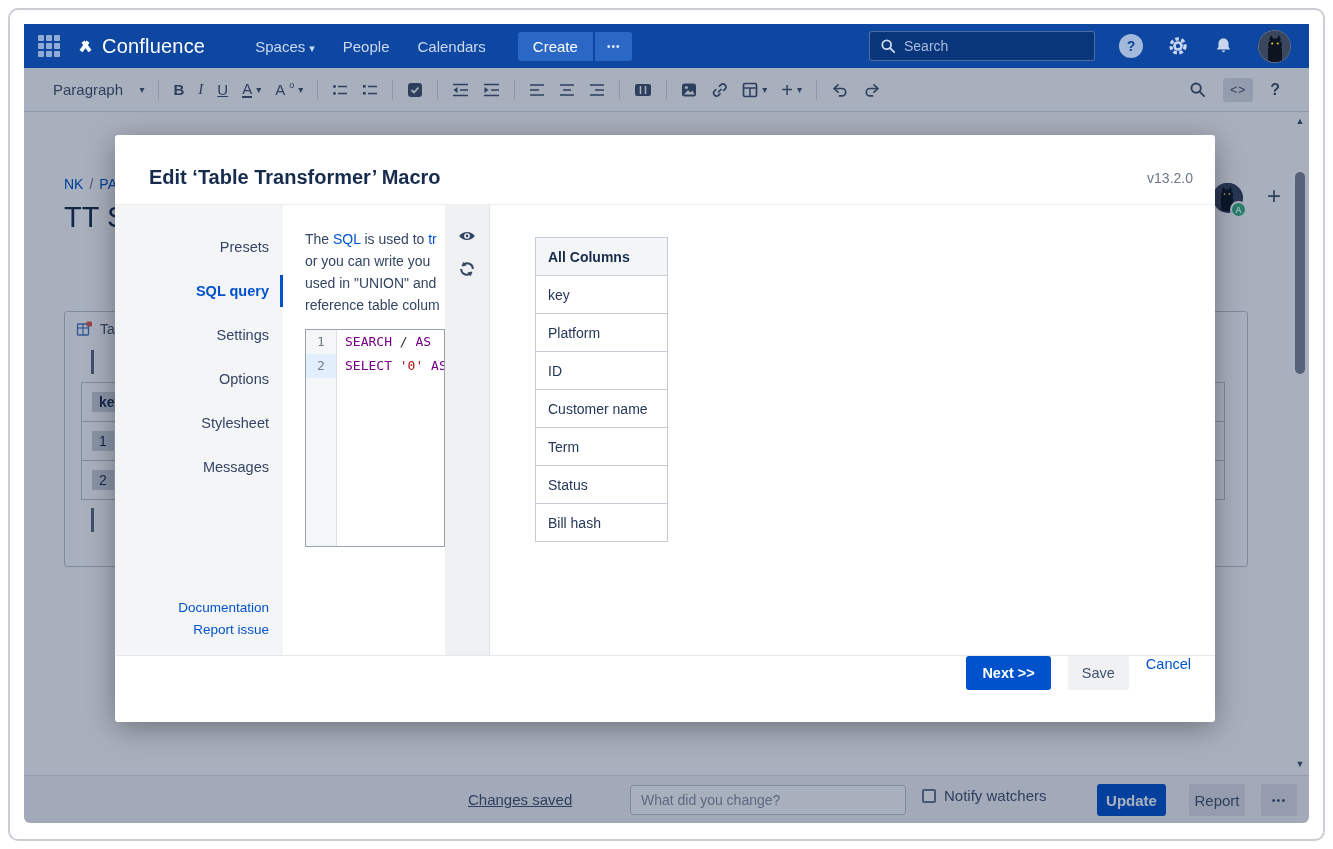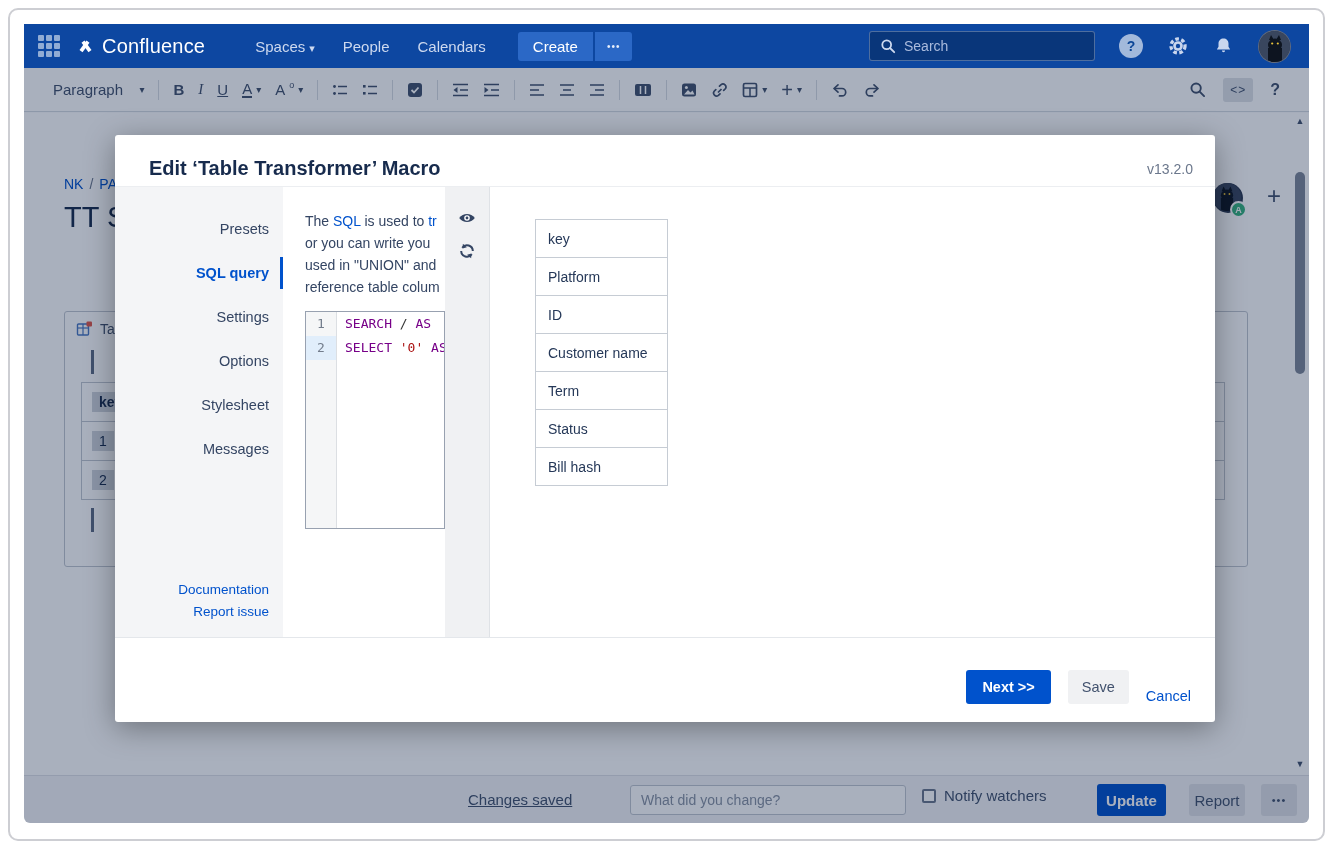--- a/index.html
+++ b/index.html
@@ -77,21 +77,21 @@
   .bb-btn { position:absolute; top:8px; height:32px; border:none; border-radius:3px; font-size:15px; cursor:pointer; font-family:"Liberation Sans",sans-serif; }
   .bb-update { left:1073px; width:69px; background:#0052cc; color:#fff; font-weight:bold; }
   .bb-close { left:1165px; width:56px; background:#dfe1e6; color:#42526e; }
   .bb-more { left:1237px; width:36px; background:#dfe1e6; color:#42526e; font-size:11px; letter-spacing:1px; }
 
   
   .blanket { position:absolute; inset:0; background:rgba(9,30,66,.35); z-index:50; }
 
   
   .dialog { position:absolute; left:91px; top:111px; width:1100px; height:587px; background:#fff; border-radius:3px; box-shadow:0 6px 30px rgba(0,0,0,.35); z-index:100; }
-  .dlg-header { height:52px; display:flex; align-items:center; padding:16px 22px 0 34px; border-bottom:1px solid #eceef1; }
+  .dlg-header { height:70px; display:flex; align-items:center; padding:16px 22px 0 34px; border-bottom:1px solid #eceef1; }
   .dlg-title { font-size:20px; font-weight:700; color:#172b4d; }
   .dlg-version { margin-left:auto; font-size:14px; color:#6b778c; }
   .dlg-body { display:flex; height:450px; }
 
   .dlg-side { width:168px; background:#f4f5f7; position:relative; padding-top:20px; flex:none; }
   .side-item { position:relative; height:44px; line-height:44px; text-align:right; padding-right:14px; font-size:14.5px; color:#344563; cursor:pointer; }
   .side-item.active { color:#0052cc; font-weight:600; }
   .side-item.active::after { content:""; position:absolute; right:0; top:6px; bottom:6px; width:3px; background:#0052cc; }
   .side-links { position:absolute; right:14px; bottom:14px; text-align:right; font-size:13.5px; line-height:22px;margin-left:20px; }
   .side-links div { color:#0052cc; cursor:pointer; }
@@ -108,21 +108,21 @@
   .tok-kw { color:#770088; } .tok-str { color:#aa1111; } .tok-pl { color:#333; }
 
   .dlg-strip { width:45px; flex:none; background:#f0f1f3; border-right:1px solid #dfe2e6; display:flex; flex-direction:column; align-items:center; padding-top:23px; gap:16px; }
   .strip-btn { cursor:pointer; display:flex; }
 
   .dlg-preview { flex:1; background:#fff; padding:32px 0 0 45px; }
   .pv-table { border-collapse:collapse; }
   .pv-table td { border:1px solid #c6ccd4; width:132px; height:38px; padding:0 12px; font-size:14px; color:#253858; }
   .pv-table td.head { background:#f4f5f7; font-weight:bold; color:#172b4d; }
 
-  .dlg-footer { height:67px; border-top:1px solid #e4e7eb; display:flex; align-items:flex-end; justify-content:flex-end; padding-right:24px; gap:17px; }
+  .dlg-footer { height:67px; border-top:1px solid #e4e7eb; display:flex; align-items:flex-start; justify-content:flex-end; padding-right:24px; gap:17px; }
   .btn-next { background:#0052cc; color:#fff; font-weight:bold; font-size:14.5px; border:none; border-radius:3px; padding:9px 16px; cursor:pointer; font-family:"Liberation Sans",sans-serif; }
   .btn-save { background:#f0f1f3; color:#42526e; font-size:14.5px; border:none; border-radius:3px; padding:9px 14px; cursor:pointer; font-family:"Liberation Sans",sans-serif; }
   .btn-cancel { color:#0052cc; font-size:14.5px; background:none; border:none; cursor:pointer; font-family:"Liberation Sans",sans-serif; }
 </style>
 </head>
 <body>
 
 <div class="frame"></div>
 <div class="viewport">
 
@@ -452,20 +452,23 @@
             <path d="M3 8.5 a5.5 5.5 0 0 0 10 3.1" fill="none" stroke="#344563" stroke-width="1.9"></path>
             <path d="M4.6 1.6 L4.2 6.2 L8.4 5 Z" fill="#344563"></path>
             <path d="M12.4 15.4 L12.8 10.8 L8.6 12 Z" fill="#344563"></path>
           </svg>
         </span>
       </div>
 
       <div class="dlg-preview">
         <table class="pv-table">
           <tbody>
+              <tr>
+                <td class="head">All Columns</td>
+              </tr>
           <tr>
                 <td>key</td>
               </tr>
           <tr>
                 <td>Platform</td>
               </tr>
           <tr>
                 <td>ID</td>
               </tr>
           <tr>

